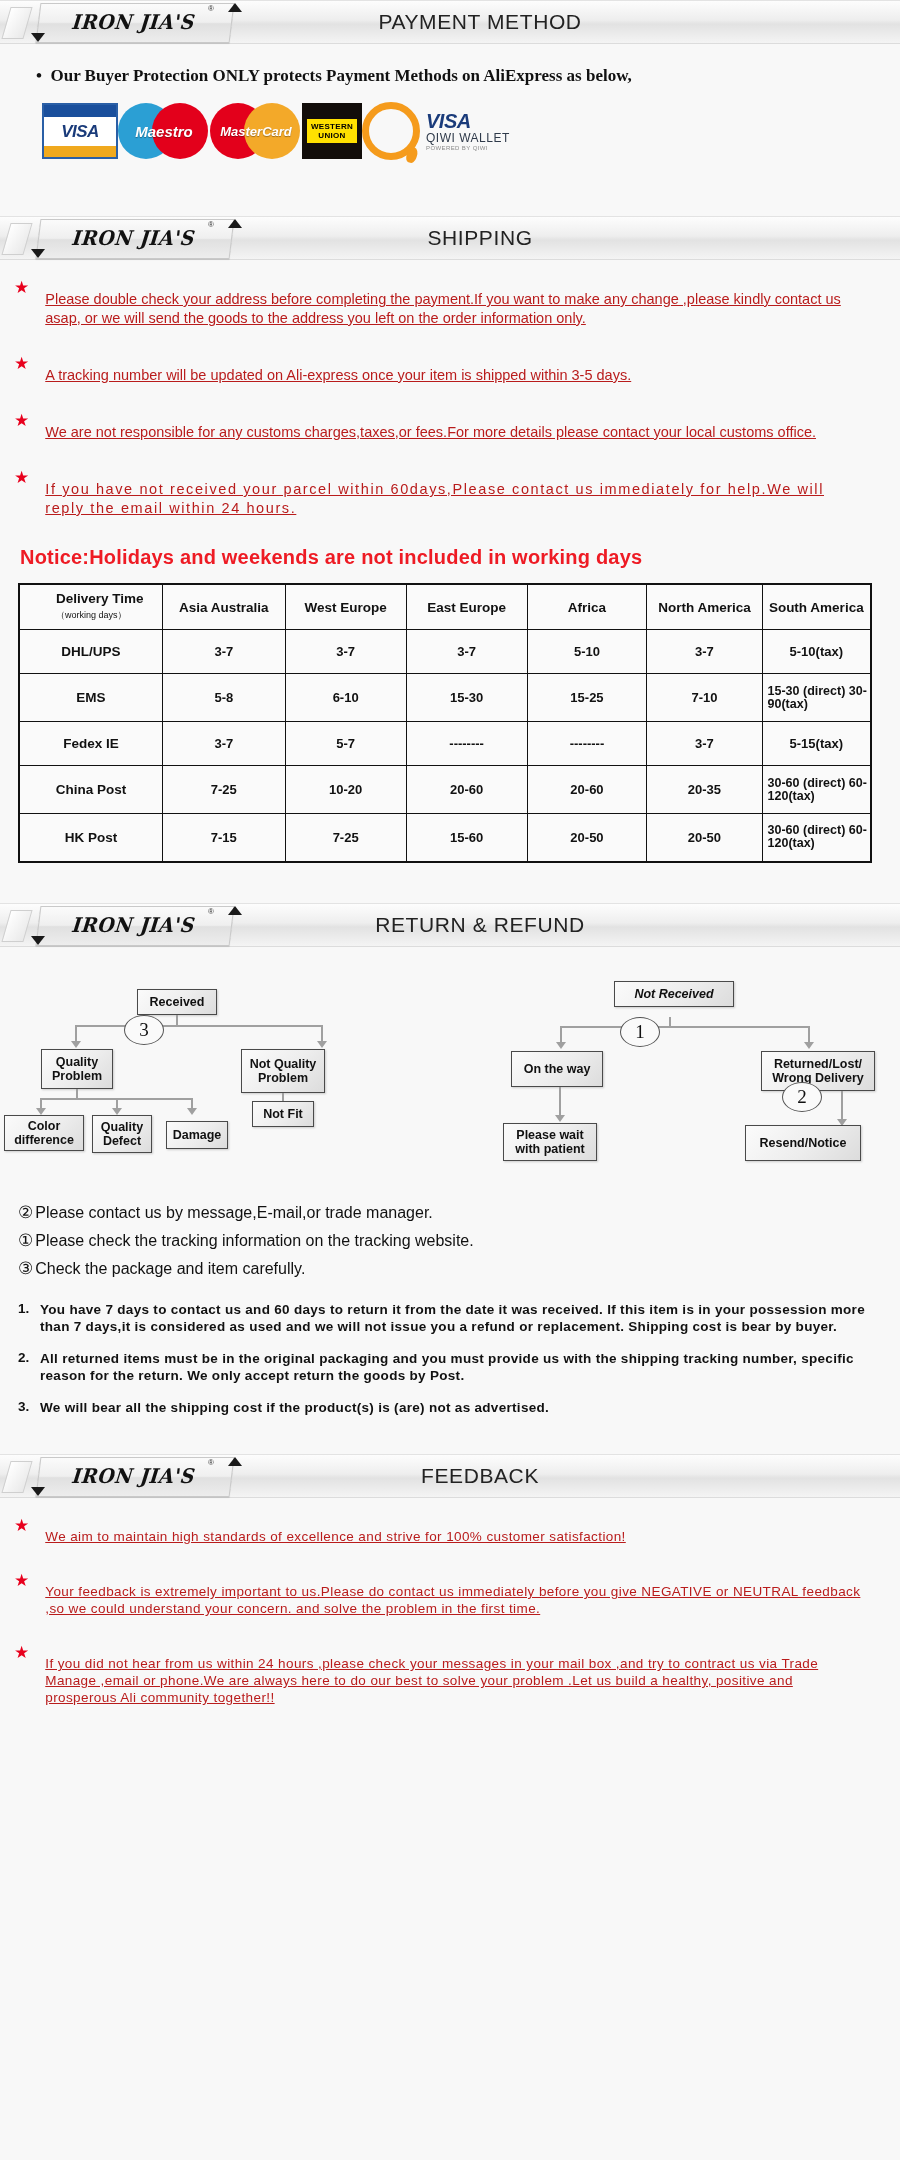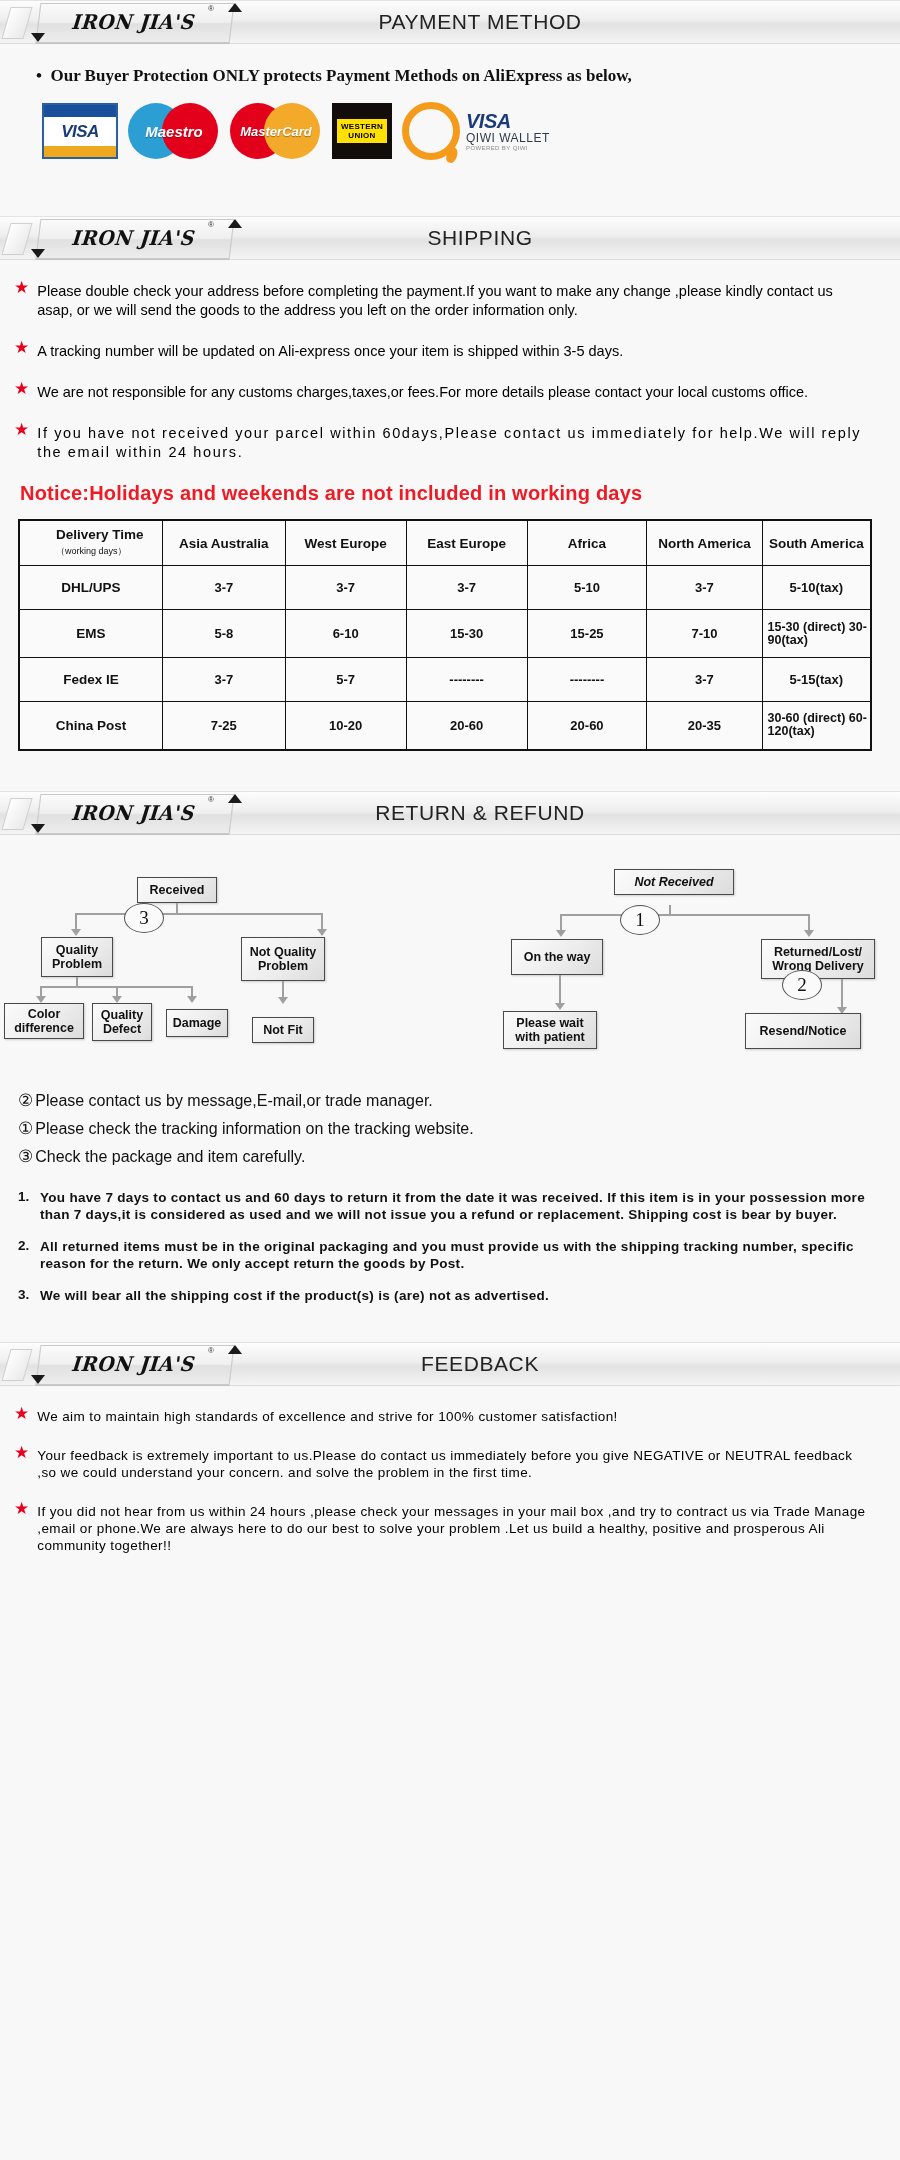--- a/index.html
+++ b/index.html
@@ -20,21 +20,21 @@
   .logo-wrap{position:absolute;left:38px;top:2px;width:192px;height:38px;display:flex;align-items:center;justify-content:center;}
   .logo-text{font-family:"DejaVu Serif", serif;font-weight:bold;font-size:19px;letter-spacing:.5px;color:#111;transform:skewX(-7deg) scaleY(1.06);font-style:italic;}
   .logo-reg{position:absolute;left:208px;top:3px;font-size:8px;color:#333;}
   .arrow-tr{position:absolute;left:228px;top:2px;width:0;height:0;border-left:7px solid transparent;border-right:7px solid transparent;border-bottom:9px solid #1a1a1a;}
   .arrow-bl{position:absolute;left:31px;top:32px;width:0;height:0;border-left:7px solid transparent;border-right:7px solid transparent;border-top:9px solid #1a1a1a;}
   .banner-title{position:absolute;left:0;right:0;top:0;height:42px;line-height:42px;text-align:center;font-size:21px;color:#222;letter-spacing:.6px;padding-left:60px;box-sizing:border-box;}
 
   
   .pay-body{padding:22px 0 14px 0;}
   .bullet-serif{font-family:"Liberation Serif", serif;font-weight:bold;font-size:17px;color:#111;padding-left:36px;}
-  .logos{display:flex;align-items:center;gap:10px;padding:16px 0 14px 42px;}
+  .logos{display:flex;align-items:center;gap:0;padding:16px 0 14px 42px;}
   .logo-visa{width:76px;height:56px;background:#fff;border:2px solid #2a5fa6;box-sizing:border-box;display:flex;flex-direction:column;}
   .logo-visa .vb{height:12px;background:#1a4f9c;}
   .logo-visa .vm{flex:1;display:flex;align-items:center;justify-content:center;font-weight:bold;font-style:italic;font-size:17px;color:#1a3b7a;letter-spacing:-.5px;}
   .logo-visa .vy{height:11px;background:#f0a91e;}
   .mc-wrap{position:relative;width:92px;height:56px;}
   .mc-wrap .c1,.mc-wrap .c2{position:absolute;top:0;width:56px;height:56px;border-radius:50%;}
   .maestro .c1{left:0;background:#2b9fd4;}
   .maestro .c2{left:34px;background:#e3001b;}
   .maestro .lbl{position:absolute;inset:0;display:flex;align-items:center;justify-content:center;color:#fff;font-weight:bold;font-style:italic;font-size:15px;text-shadow:0 1px 1px rgba(0,0,0,.35);}
   .mcard .c1{left:0;background:#e3001b;}
@@ -47,21 +47,21 @@
   .qiwi .ring:after{content:"";position:absolute;right:-4px;bottom:-10px;width:10px;height:16px;background:#f59b1c;border-radius:50% 50% 40% 40%;transform:rotate(20deg);}
   .qiwi .txt{line-height:1.05;}
   .qiwi .t1{font-weight:bold;font-style:italic;font-size:20px;color:#1a3b7a;letter-spacing:-.5px;}
   .qiwi .t2{font-size:12px;color:#2f3a4a;letter-spacing:.5px;}
   .qiwi .t3{font-size:6px;color:#8a8a8a;letter-spacing:.4px;}
 
   
   .ship-body{padding:18px 0 10px 0;}
   .starline{display:flex;align-items:flex-start;padding:0 26px 0 14px;margin-bottom:14px;}
   .star{color:#e8001d;font-size:17px;line-height:20px;margin-right:4px;flex:0 0 auto;}
-  .starline p{margin:4px;font-size:14.5px;line-height:19px;color:#000000;}
+  .starline p{margin:12px;font-size:14.5px;line-height:19px;color:#b91c1c;text-decoration:underline;}
   .sp{letter-spacing:1.6px;}
   .notice{color:#ee1b24;font-weight:bold;font-size:20px;padding-left:20px;margin:16px 0 14px 0;letter-spacing:.2px;}
 
   table.ship{border-collapse:collapse;margin:8px 0 0 18px;width:854px;background:#fafafa;border:2px solid #111;}
   table.ship td{border:1px solid #111;font-size:13px;font-weight:bold;text-align:center;padding:6px 3px;color:#111;}
   table.ship td.hd{font-size:13.5px;font-weight:bold;text-align:center;line-height:15px;}
   table.ship td.hleft{text-align:left;padding-left:6px;line-height:15px;}
   table.ship td.lft{text-align:left;padding-left:5px;font-size:12.5px;line-height:13px;}
   table.ship td.rowlab{font-size:13.5px;}
 
@@ -226,20 +226,29 @@
       <tr style="height:48px;padding-left:19px;">
         <td class="rowlab">China Post</td>
         <td>7-25</td>
         <td>10-20</td>
         <td>20-60</td>
         <td>20-60</td>
         <td>20-35</td>
         <td class="lft">30-60 (direct) 60-120(tax)</td>
       </tr>
 
+      <tr style="height:48px;">
+        <td class="rowlab">HK Post</td>
+        <td>7-15</td>
+        <td>7-25</td>
+        <td>15-60</td>
+        <td>20-50</td>
+        <td>20-50</td>
+        <td class="lft">30-60 (direct) 60-120(tax)</td>
+      </tr>
     </tbody>
       </table>
   </div>
 
   <div class="banner" style="margin-top:30px;">
     <div class="tail"></div>
     <div class="logo-plate"></div>
     <div class="logo-wrap">
       <span class="logo-text">IRON JIA'S</span>
     </div>
@@ -271,21 +280,21 @@
     <div class="arw" style="left:112px;top:143px;"></div>
     <div class="ln" style="left:191px;top:133px;width:2px;height:12px;"></div>
     <div class="arw" style="left:187px;top:143px;"></div>
 
     <div class="node" style="left:4px;top:150px;width:80px;height:36px;">Color difference</div>
     <div class="node" style="left:92px;top:150px;width:60px;height:38px;">Quality Defect</div>
     <div class="node" style="left:166px;top:156px;width:62px;height:28px;">Damage</div>
 
     <div class="ln" style="left:282px;top:128px;width:2px;height:18px;"></div>
     <div class="arw" style="left:278px;top:144px;"></div>
-    <div class="node" style="left:252px;top:164px;width:62px;height:26px;">Not Fit</div>
+    <div class="node" style="left:252px;top:136px;width:62px;height:26px;">Not Fit</div>
 
     <div class="node" style="left:614px;top:16px;width:120px;height:26px;font-style:italic;">Not  Received</div>
     <div class="ln" style="left:669px;top:52px;width:2px;height:10px;"></div>
     <div class="ln" style="left:560px;top:61px;width:250px;height:2px;"></div>
     <div class="ln" style="left:560px;top:61px;width:2px;height:18px;"></div>
     <div class="arw" style="left:556px;top:77px;"></div>
     <div class="ln" style="left:808px;top:61px;width:2px;height:18px;"></div>
     <div class="arw" style="left:804px;top:77px;"></div>
     <div class="circ" style="left:620px;top:52px;">1</div>
 

